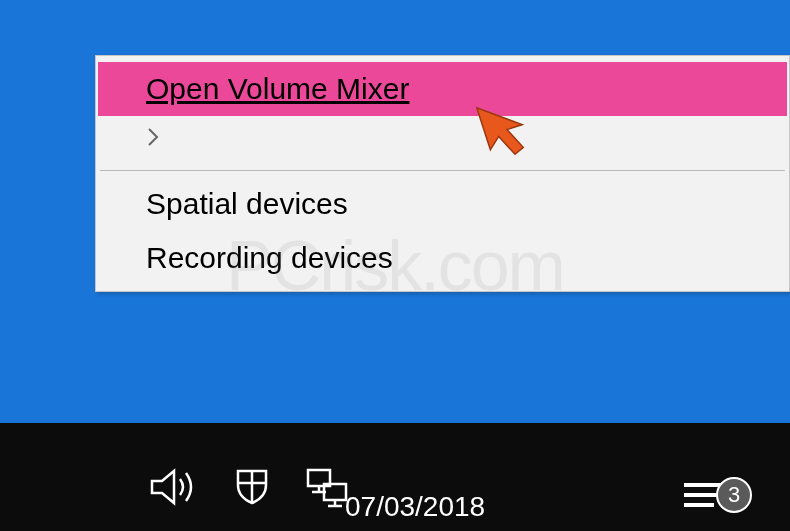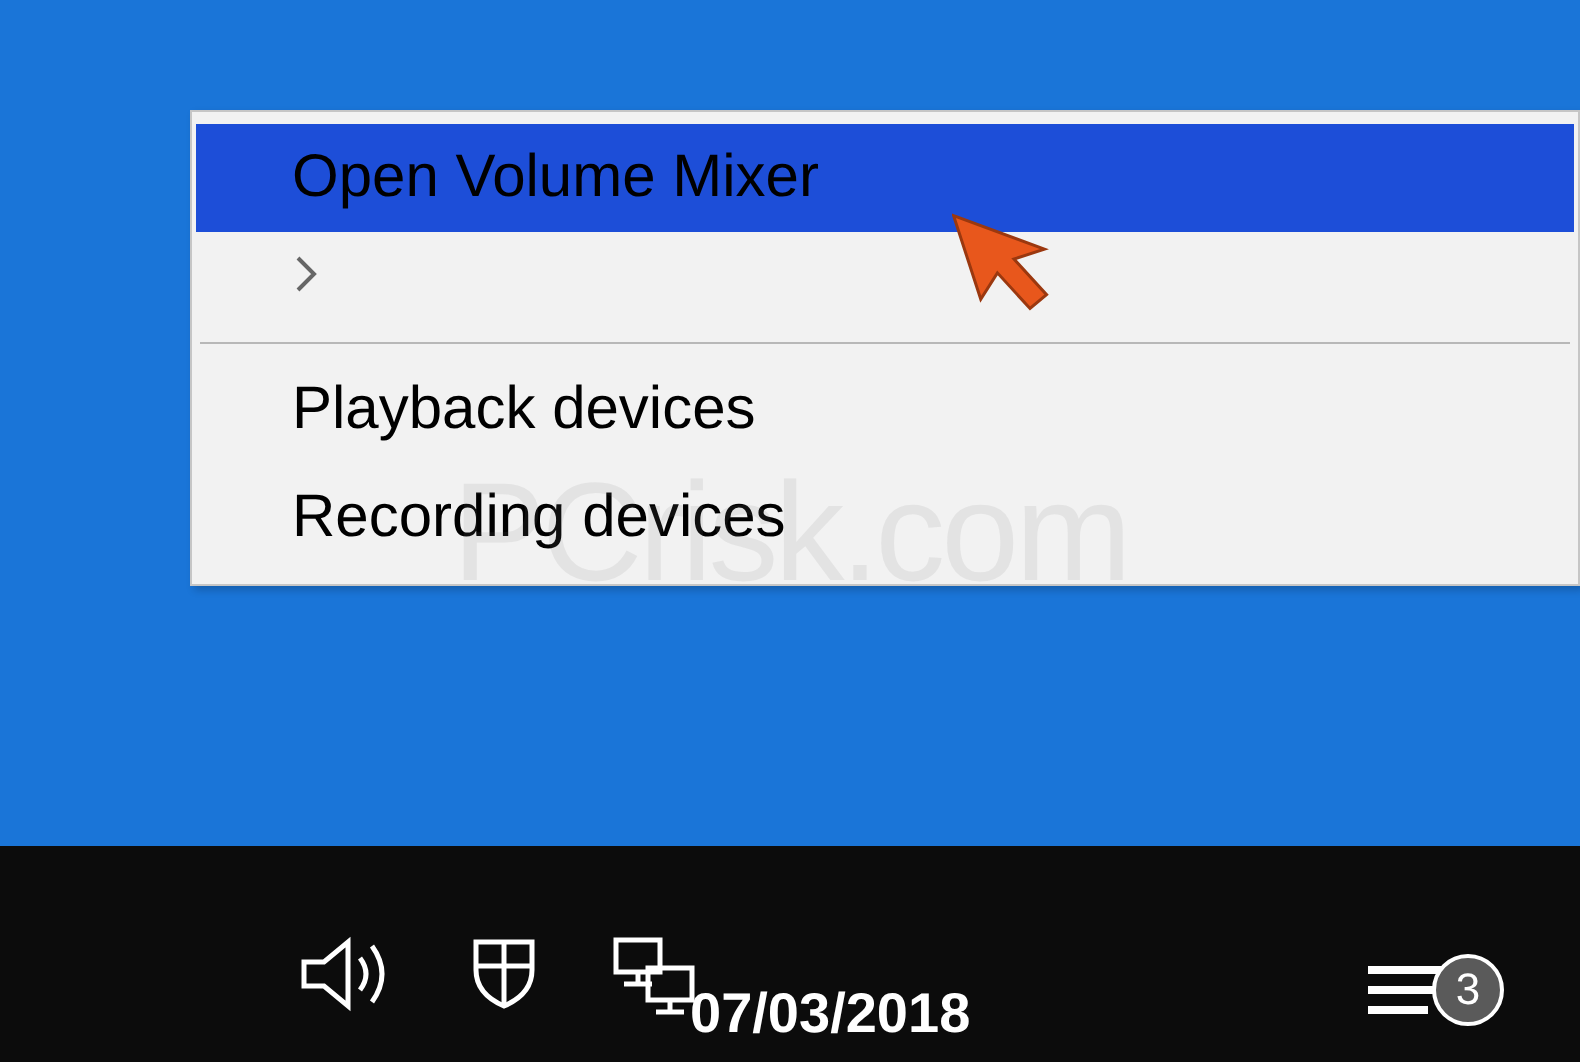--- a/index.html
+++ b/index.html
@@ -36,21 +36,21 @@
       display: flex;
       align-items: center;
       justify-content: center;
     }
     .taskbar-date {
       position: absolute;
       left: 345px;
       bottom: 8px;
       color: #fff;
       font-size: 28px;
-      font-weight: 700;
+      font-weight: 400;
     }
     .notif-badge {
       position: absolute;
       right: 38px;
       bottom: 18px;
       display: flex;
       align-items: center;
     }
     .notif-lines {
       display: flex;
@@ -93,21 +93,22 @@
       padding: 10px 28px 10px 48px;
       font-size: 30px;
       color: #000;
       cursor: default;
       position: relative;
       display: flex;
       align-items: center;
       justify-content: space-between;
     }
     .menu-item.highlighted {
-      background: #1d4ed8;
+      background: #ec4899;
+      text-decoration: underline;
     }
     .menu-arrow {
       color: #555;
       font-size: 24px;
     }
     .menu-separator {
       height: 1px;
       background: #b8b8b8;
       margin: 6px 2px;
     }
@@ -179,21 +180,21 @@
   </div>
   <div class="menu-item">
     <span class="menu-arrow">
       <svg width="14" height="22" viewBox="0 0 14 22" fill="none" stroke="#666" stroke-width="2">
         <path d="M3 3 L11 11 L3 19"></path>
       </svg>
     </span>
   </div>
   <div class="menu-separator"></div>
   <div class="menu-item">
-    <span>Playback devices</span>
+    <span>Spatial devices</span>
   </div>
   <div class="menu-item">
     <span>Recording devices</span>
   </div>
 </div>
 
 <div class="cursor-arrow">
   <svg width="72" height="82" viewBox="0 0 72 82">
     <path d="M10 2 L10 46 L22 36 L32 58 L42 54 L32 32 L48 32 Z" fill="#e8571c" stroke="#9b380f" stroke-width="1.5" transform="rotate(-18 30 35)"></path>
   </svg>

